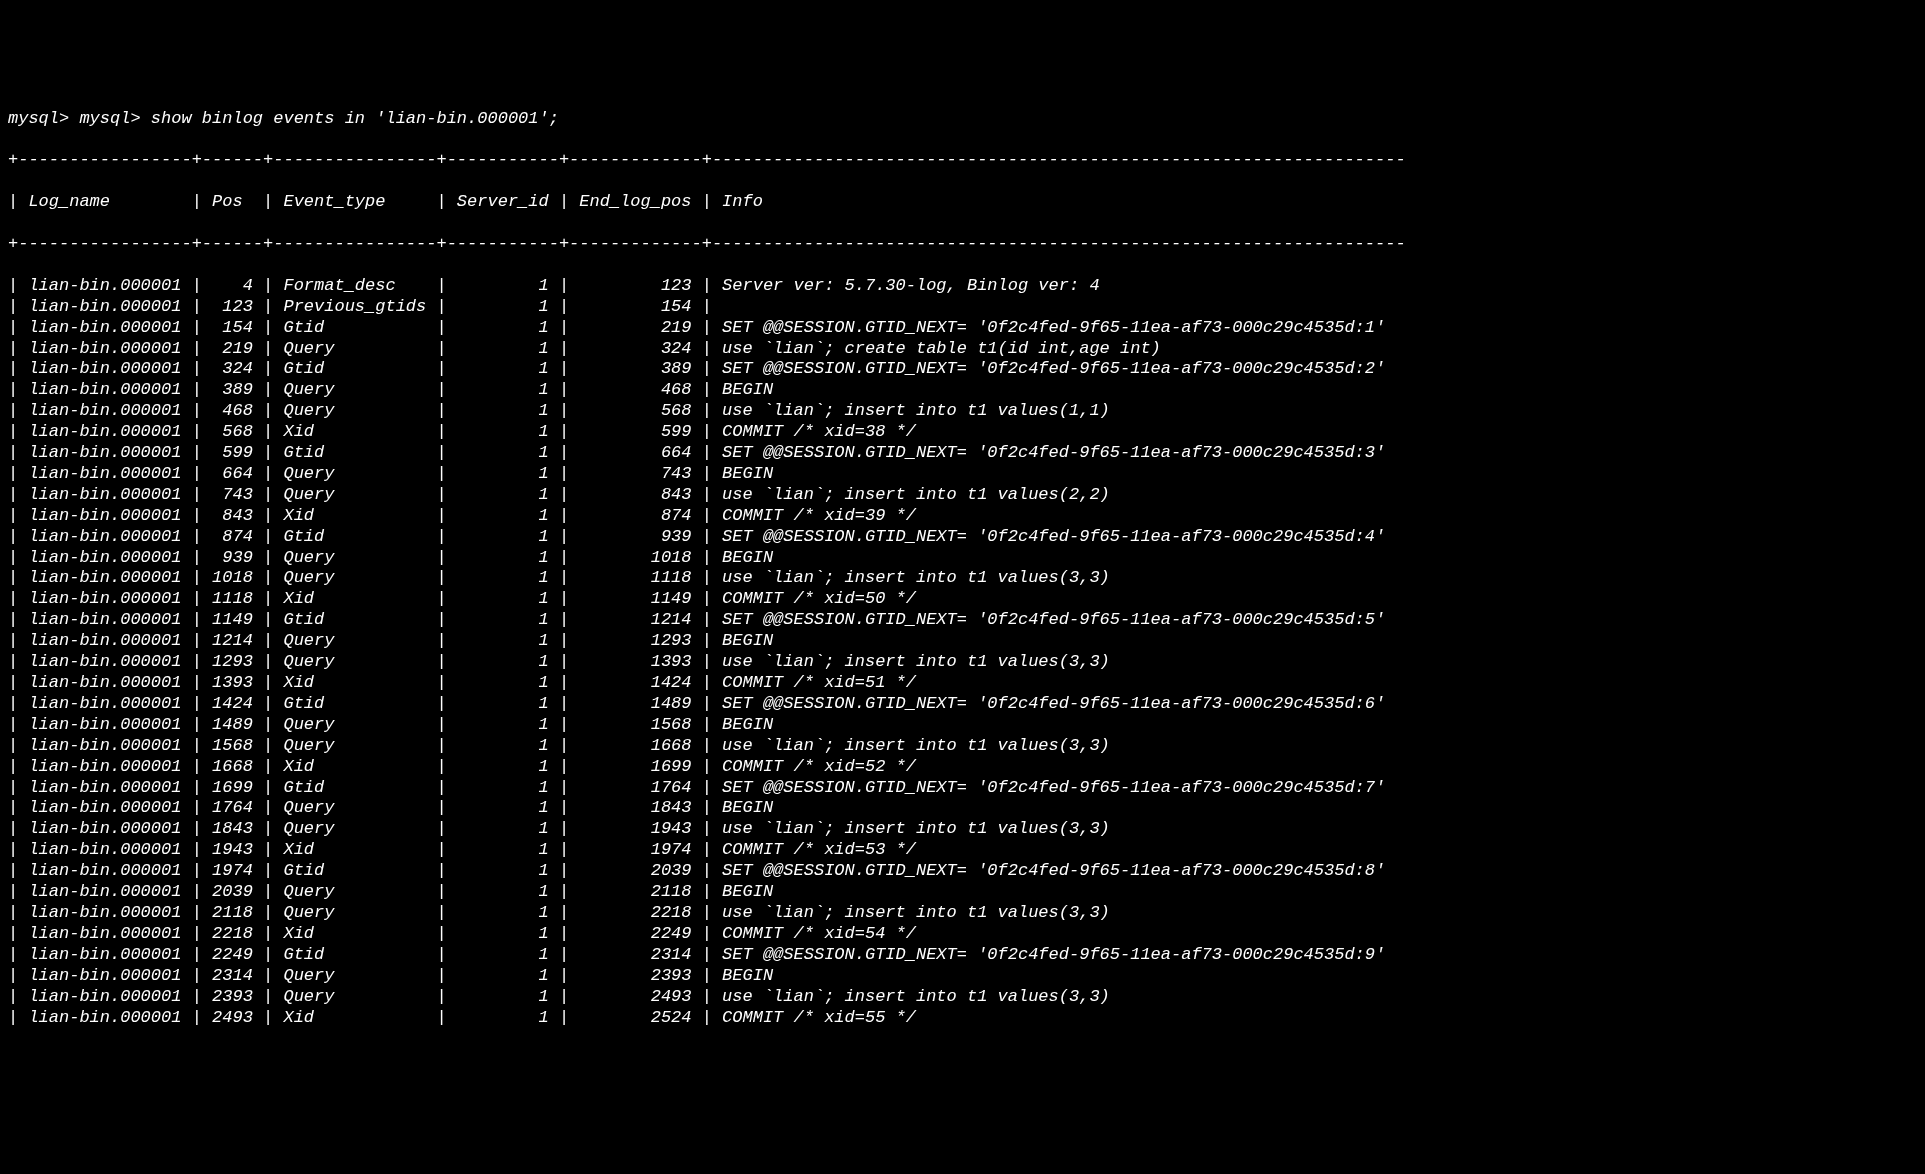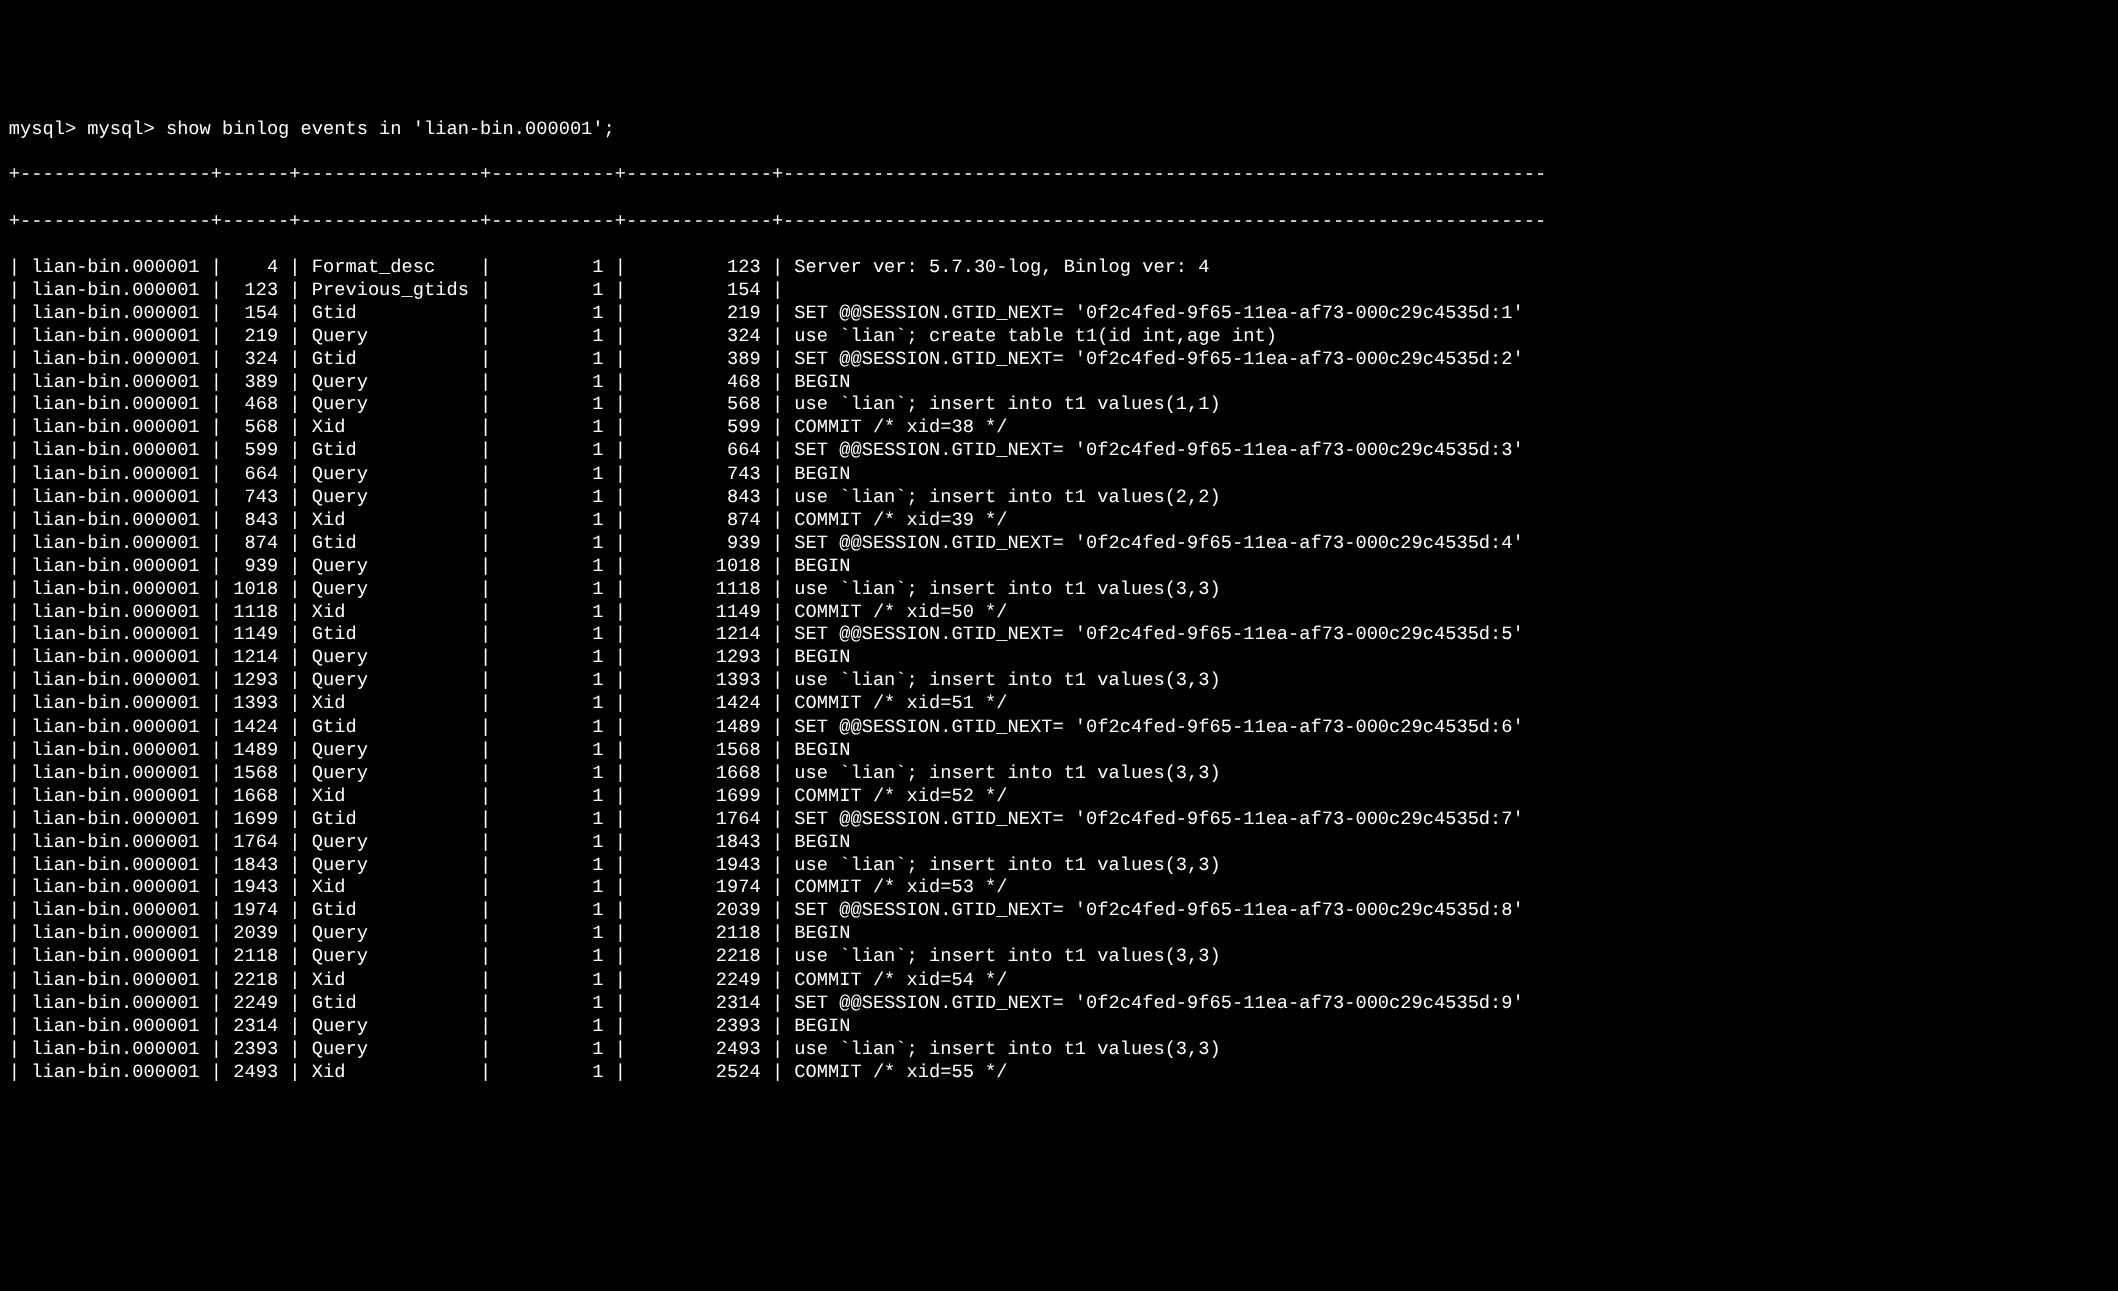--- a/index.html
+++ b/index.html
@@ -11,28 +11,30 @@
       font-size: 17px;
       line-height: 1.23;
       white-space: pre;
       overflow-x: auto;
     }
     .terminal {
       display: block;
     }
     .line {
       display: block;
+      font-style: italic;
     }
   </style>
 </head>
 <body>
 
 
 
 <div class="terminal">
 <span class="line">mysql&gt; mysql&gt; show binlog events in 'lian-bin.000001';</span>
 <span class="line" id="border-top">+-----------------+------+----------------+-----------+-------------+--------------------------------------------------------------------</span>
+<span class="line" id="header-row">| Log_name        | Pos  | Event_type     | Server_id | End_log_pos | Info                                                               </span>
 <span class="line" id="border-mid">+-----------------+------+----------------+-----------+-------------+--------------------------------------------------------------------</span>
 <div id="rows-container"><span class="line">| lian-bin.000001 |    4 | Format_desc    |         1 |         123 | Server ver: 5.7.30-log, Binlog ver: 4</span><span class="line">| lian-bin.000001 |  123 | Previous_gtids |         1 |         154 | </span><span class="line">| lian-bin.000001 |  154 | Gtid           |         1 |         219 | SET @@SESSION.GTID_NEXT= '0f2c4fed-9f65-11ea-af73-000c29c4535d:1'</span><span class="line">| lian-bin.000001 |  219 | Query          |         1 |         324 | use `lian`; create table t1(id int,age int)</span><span class="line">| lian-bin.000001 |  324 | Gtid           |         1 |         389 | SET @@SESSION.GTID_NEXT= '0f2c4fed-9f65-11ea-af73-000c29c4535d:2'</span><span class="line">| lian-bin.000001 |  389 | Query          |         1 |         468 | BEGIN</span><span class="line">| lian-bin.000001 |  468 | Query          |         1 |         568 | use `lian`; insert into t1 values(1,1)</span><span class="line">| lian-bin.000001 |  568 | Xid            |         1 |         599 | COMMIT /* xid=38 */</span><span class="line">| lian-bin.000001 |  599 | Gtid           |         1 |         664 | SET @@SESSION.GTID_NEXT= '0f2c4fed-9f65-11ea-af73-000c29c4535d:3'</span><span class="line">| lian-bin.000001 |  664 | Query          |         1 |         743 | BEGIN</span><span class="line">| lian-bin.000001 |  743 | Query          |         1 |         843 | use `lian`; insert into t1 values(2,2)</span><span class="line">| lian-bin.000001 |  843 | Xid            |         1 |         874 | COMMIT /* xid=39 */</span><span class="line">| lian-bin.000001 |  874 | Gtid           |         1 |         939 | SET @@SESSION.GTID_NEXT= '0f2c4fed-9f65-11ea-af73-000c29c4535d:4'</span><span class="line">| lian-bin.000001 |  939 | Query          |         1 |        1018 | BEGIN</span><span class="line">| lian-bin.000001 | 1018 | Query          |         1 |        1118 | use `lian`; insert into t1 values(3,3)</span><span class="line">| lian-bin.000001 | 1118 | Xid            |         1 |        1149 | COMMIT /* xid=50 */</span><span class="line">| lian-bin.000001 | 1149 | Gtid           |         1 |        1214 | SET @@SESSION.GTID_NEXT= '0f2c4fed-9f65-11ea-af73-000c29c4535d:5'</span><span class="line">| lian-bin.000001 | 1214 | Query          |         1 |        1293 | BEGIN</span><span class="line">| lian-bin.000001 | 1293 | Query          |         1 |        1393 | use `lian`; insert into t1 values(3,3)</span><span class="line">| lian-bin.000001 | 1393 | Xid            |         1 |        1424 | COMMIT /* xid=51 */</span><span class="line">| lian-bin.000001 | 1424 | Gtid           |         1 |        1489 | SET @@SESSION.GTID_NEXT= '0f2c4fed-9f65-11ea-af73-000c29c4535d:6'</span><span class="line">| lian-bin.000001 | 1489 | Query          |         1 |        1568 | BEGIN</span><span class="line">| lian-bin.000001 | 1568 | Query          |         1 |        1668 | use `lian`; insert into t1 values(3,3)</span><span class="line">| lian-bin.000001 | 1668 | Xid            |         1 |        1699 | COMMIT /* xid=52 */</span><span class="line">| lian-bin.000001 | 1699 | Gtid           |         1 |        1764 | SET @@SESSION.GTID_NEXT= '0f2c4fed-9f65-11ea-af73-000c29c4535d:7'</span><span class="line">| lian-bin.000001 | 1764 | Query          |         1 |        1843 | BEGIN</span><span class="line">| lian-bin.000001 | 1843 | Query          |         1 |        1943 | use `lian`; insert into t1 values(3,3)</span><span class="line">| lian-bin.000001 | 1943 | Xid            |         1 |        1974 | COMMIT /* xid=53 */</span><span class="line">| lian-bin.000001 | 1974 | Gtid           |         1 |        2039 | SET @@SESSION.GTID_NEXT= '0f2c4fed-9f65-11ea-af73-000c29c4535d:8'</span><span class="line">| lian-bin.000001 | 2039 | Query          |         1 |        2118 | BEGIN</span><span class="line">| lian-bin.000001 | 2118 | Query          |         1 |        2218 | use `lian`; insert into t1 values(3,3)</span><span class="line">| lian-bin.000001 | 2218 | Xid            |         1 |        2249 | COMMIT /* xid=54 */</span><span class="line">| lian-bin.000001 | 2249 | Gtid           |         1 |        2314 | SET @@SESSION.GTID_NEXT= '0f2c4fed-9f65-11ea-af73-000c29c4535d:9'</span><span class="line">| lian-bin.000001 | 2314 | Query          |         1 |        2393 | BEGIN</span><span class="line">| lian-bin.000001 | 2393 | Query          |         1 |        2493 | use `lian`; insert into t1 values(3,3)</span><span class="line">| lian-bin.000001 | 2493 | Xid            |         1 |        2524 | COMMIT /* xid=55 */</span></div>
 </div>
 
 
 
 
 </body></html>

